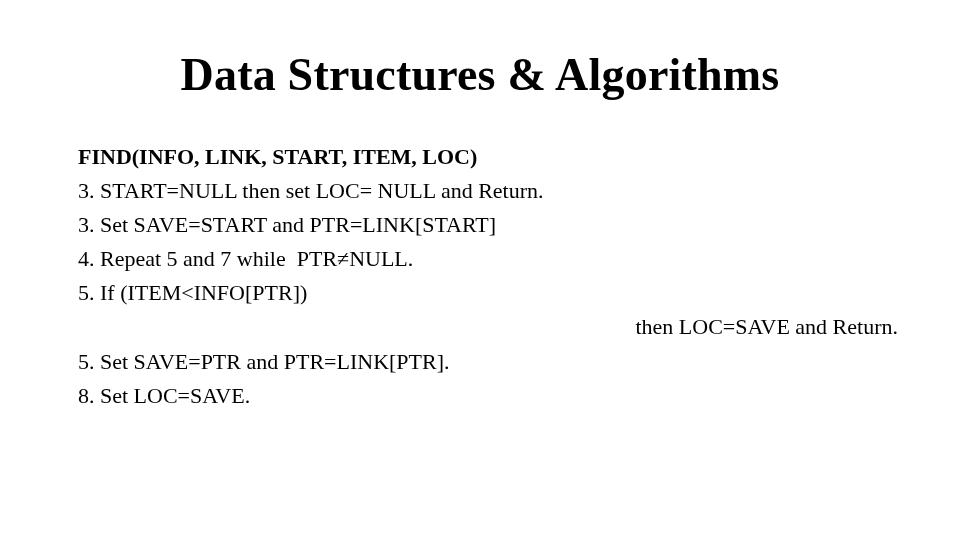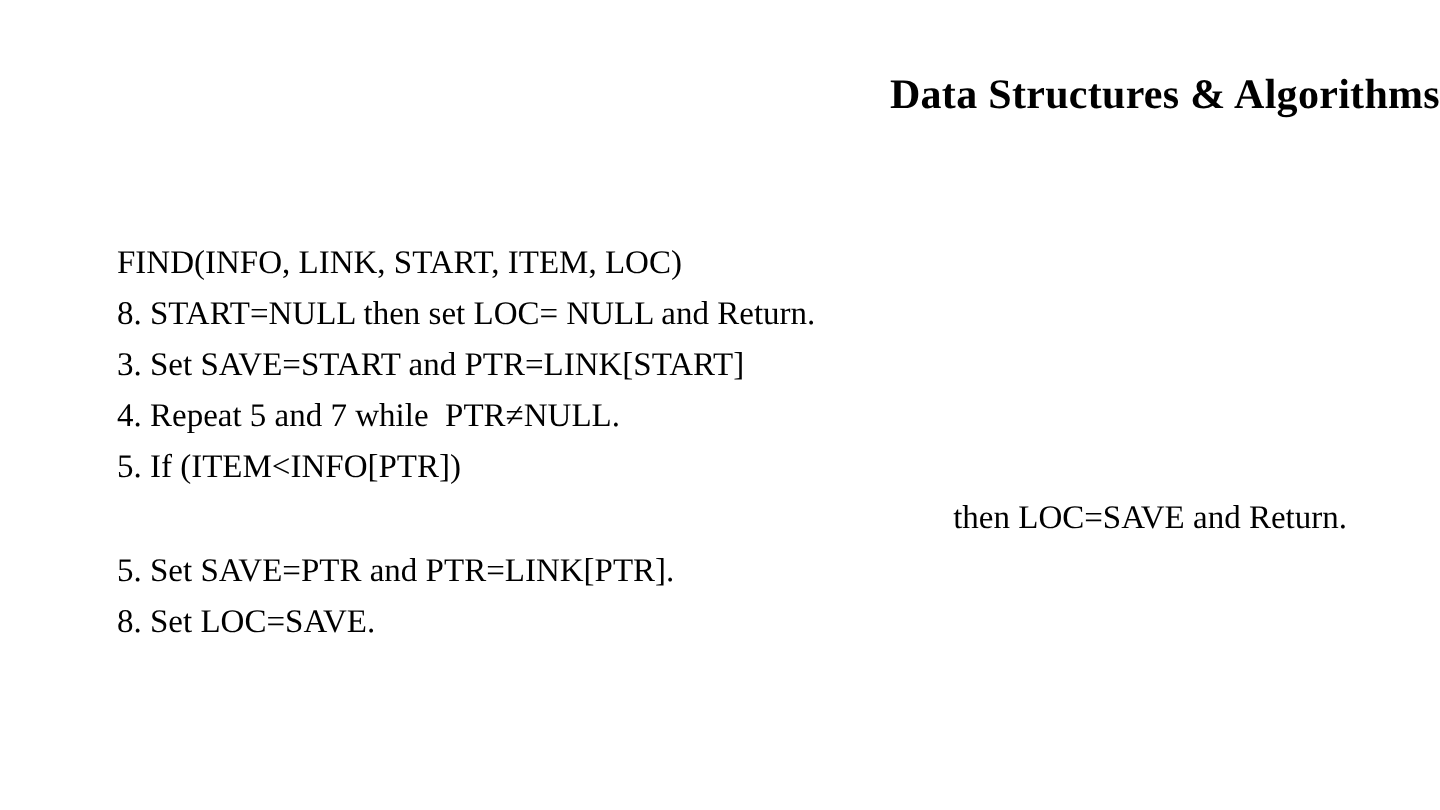--- a/index.html
+++ b/index.html
@@ -15,45 +15,45 @@
     position: relative;
     width: 960px;
     height: 540px;
     box-sizing: border-box;
   }
   .title {
     position: absolute;
     top: 48px;
     left: 0;
     width: 960px;
-    text-align: right;
-    font-size: 28px;
+    text-align: center;
+    font-size: 46px;
     font-weight: 700;
     letter-spacing: 0.2px;
   }
   .body {
     position: absolute;
     top: 140px;
     left: 78px;
     width: 820px;
     font-size: 22px;
     line-height: 1.55;
   }
   .body .row { white-space: pre; }
-  .bold { font-weight: 400; margin-top: 18px; }
+  .bold { font-weight: 700; }
   .indent { padding-left: 78px; text-align: right; }
 </style>
 </head>
 <body>
 
 <div class="slide">
   <div class="title">Data Structures &amp; Algorithms</div>
   <div class="body">
     <div class="row bold">FIND(INFO, LINK, START, ITEM, LOC)</div>
-    <div class="row">8. START=NULL then set LOC= NULL and Return.</div>
+    <div class="row">3. START=NULL then set LOC= NULL and Return.</div>
     <div class="row">3. Set SAVE=START and PTR=LINK[START]</div>
     <div class="row">4. Repeat 5 and 7 while  PTR≠NULL.</div>
     <div class="row">5. If (ITEM&lt;INFO[PTR])</div>
     <div class="row indent">then LOC=SAVE and Return.</div>
     <div class="row">5. Set SAVE=PTR and PTR=LINK[PTR].</div>
     <div class="row">8. Set LOC=SAVE.</div>
   </div>
 </div>
 
 </body></html>

